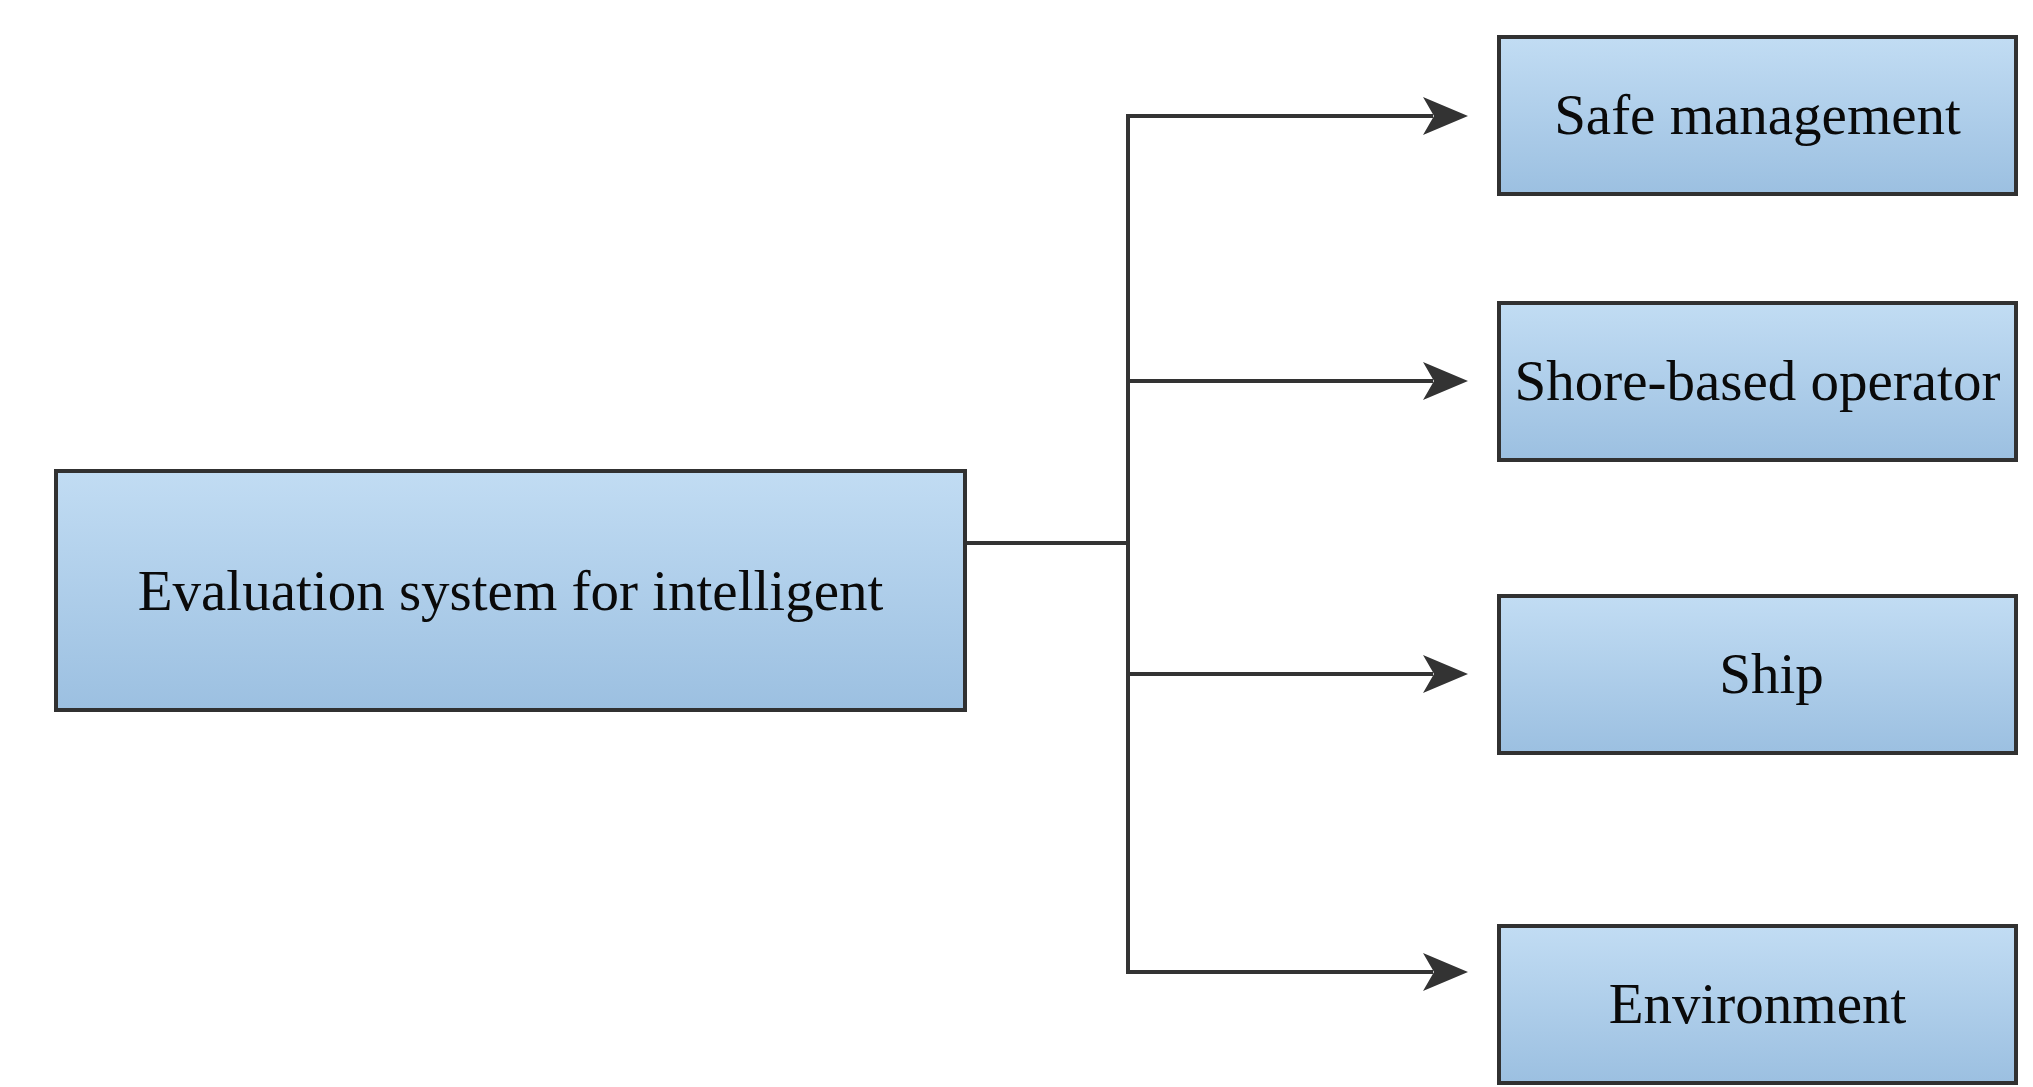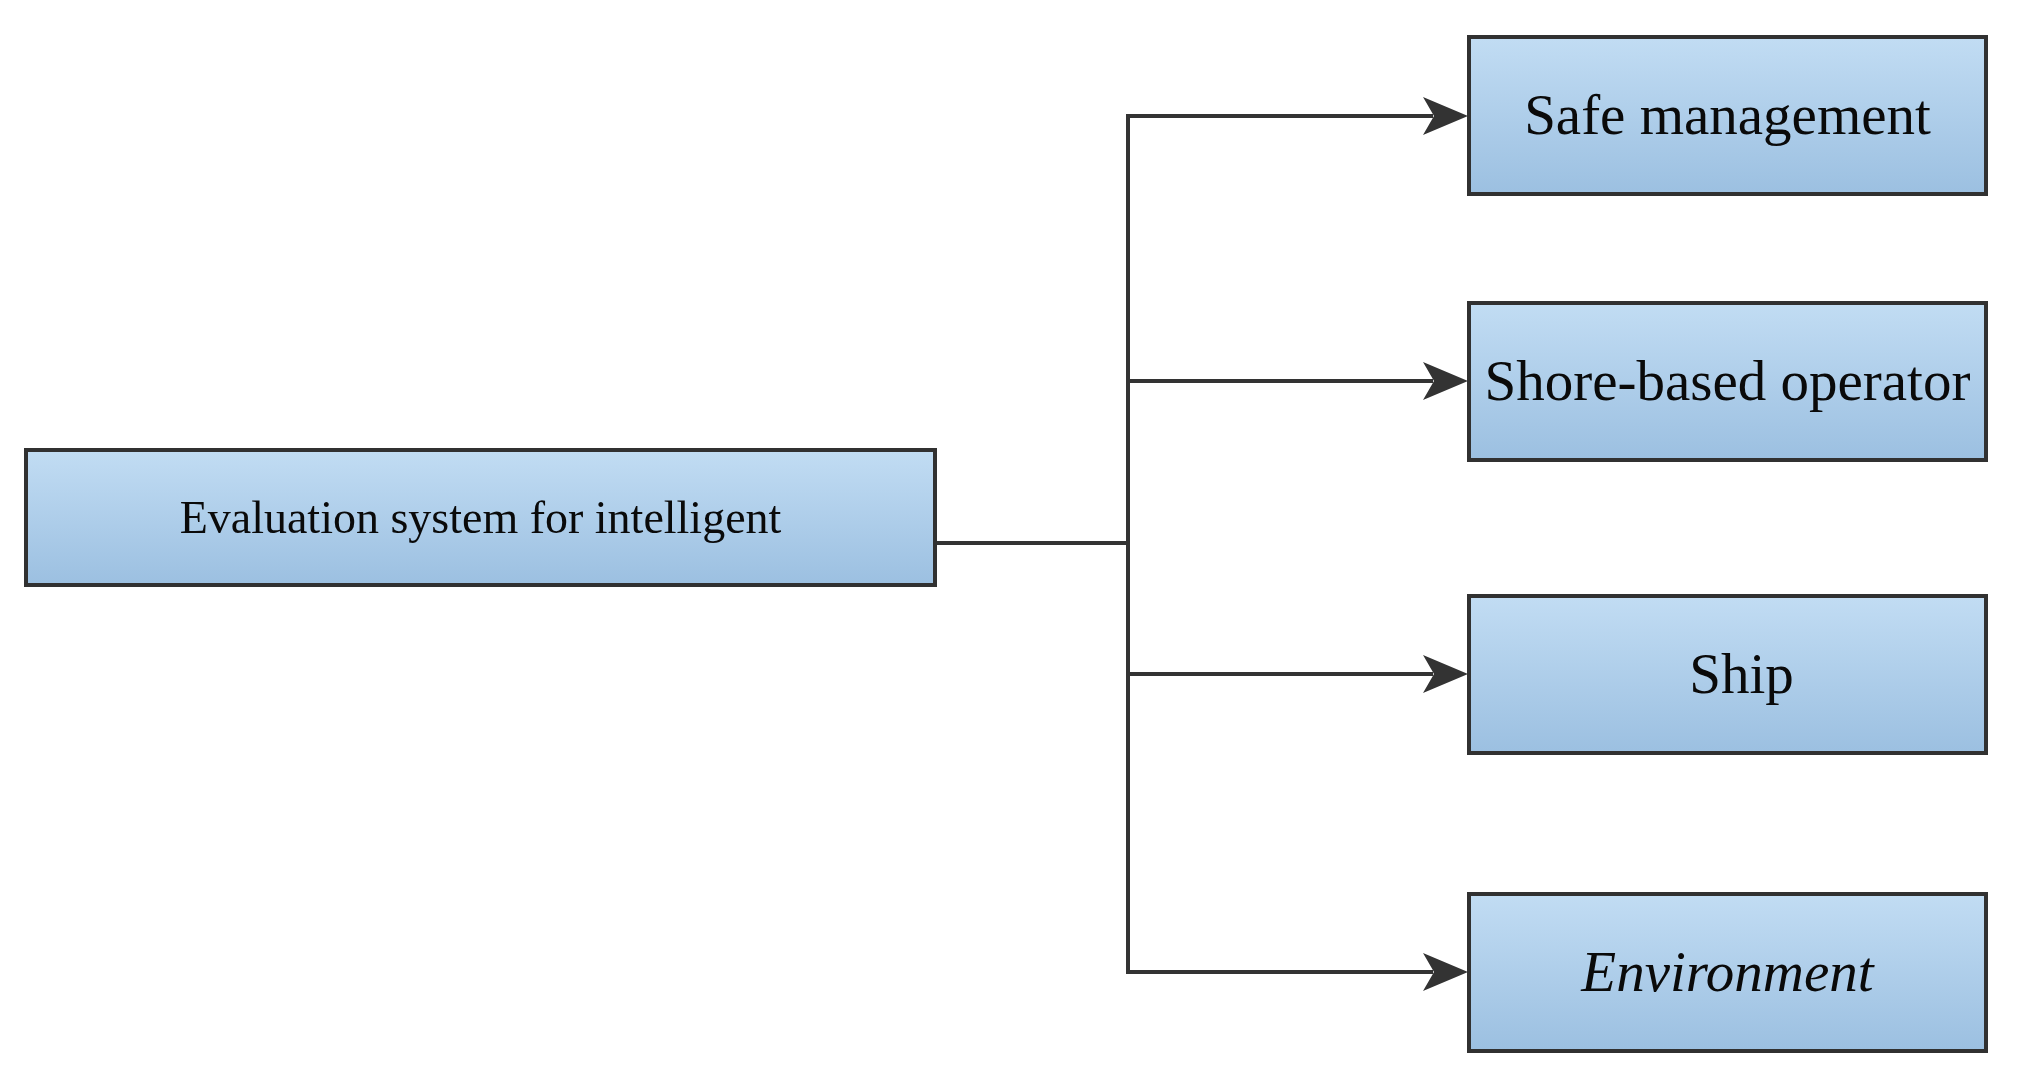--- a/index.html
+++ b/index.html
@@ -24,35 +24,36 @@
   .conn{stroke:var(--connector);stroke-width:4;fill:none;}
   .arrow{fill:var(--connector);stroke:none;}
   .node{
     position:absolute;
     box-sizing:border-box;
     border:4px solid var(--box-border);
     background:linear-gradient(to bottom,var(--box-fill-top),var(--box-fill-bottom));
     display:flex;align-items:center;justify-content:center;
     text-align:right;
     color:var(--text);
+    margin-left:30px;
   }
   .node .label{display:block;}
   .root-node{
-    left:24px;top:448px;width:913px;height:139px;
-    font-size:46px;line-height:75px;
+    left:24px;top:469px;width:913px;height:243px;
+    font-size:57px;line-height:75px;
   }
   .root-node .label-line{display:block;white-space:nowrap;}
   .leaf{
     left:1467px;width:521px;height:161px;
     font-size:57px;line-height:1.1;white-space:nowrap;
   }
   .leaf-0{top:35px;}
   .leaf-1{top:301px;}
   .leaf-2{top:594px;padding-left:28px;}
-  .leaf-3{top:892px;font-style:italic;}
+  .leaf-3{top:924px;}
 </style>
 </head>
 <body>
 
 <div class="canvas">
 
   <svg class="connectors" viewBox="0 0 2033 1087" xmlns="http://www.w3.org/2000/svg">
 
     <line class="conn" x1="937" y1="543" x2="1130" y2="543"></line>
 

